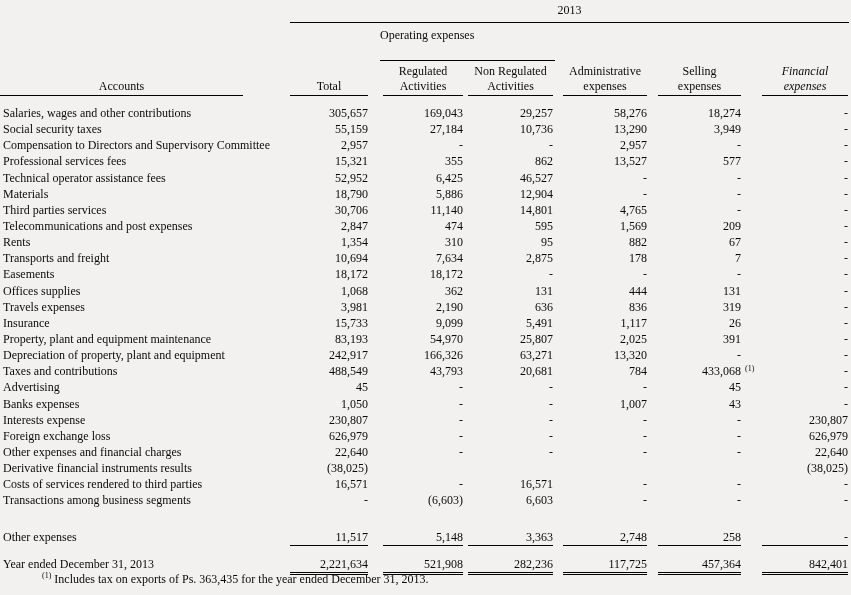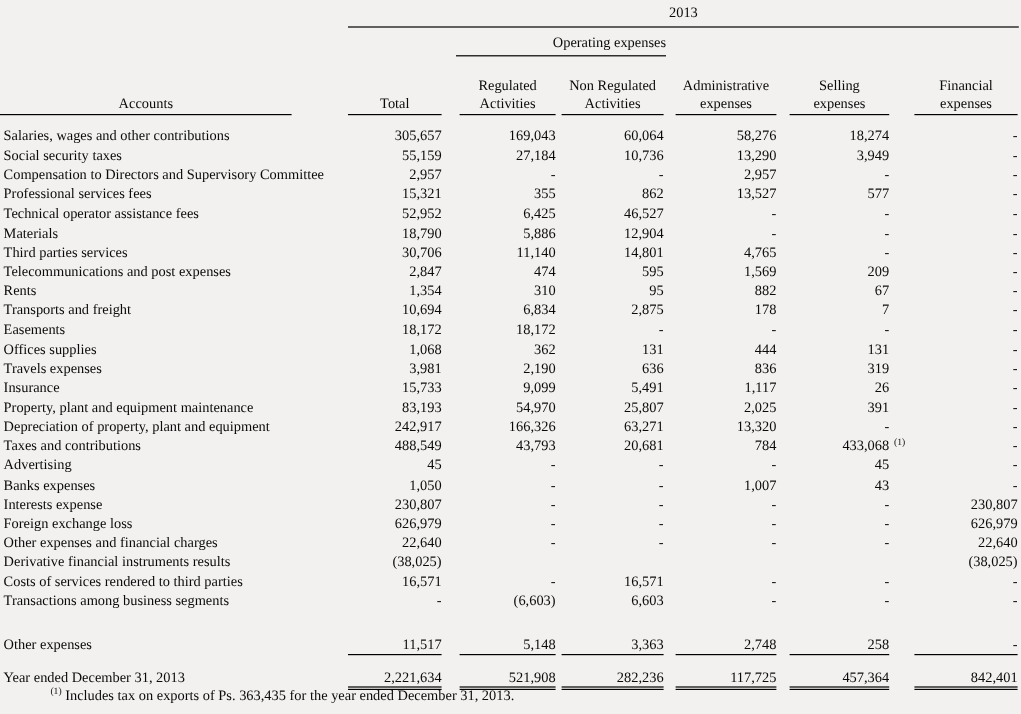--- a/index.html
+++ b/index.html
@@ -8,35 +8,35 @@
     background: #f2f1ef;
     font-family: "Liberation Serif", "DejaVu Serif", serif;
     font-size: 12px;
     color: #0a0a0a;
   }
   .page { position: relative; width: 851px; height: 595px; overflow: hidden; }
 
   
   .year-label  { position: absolute; left: 290px; top: 3px; width: 559px; text-align: center; }
   .year-rule   { position: absolute; left: 290px; top: 22px; width: 559px; border-top: 1px solid #000; }
-  .opex-label  { position: absolute; left: 380px; top: 28px; width: 175px; text-align: right;
-                 padding-bottom: 3px; border-bottom: 1px solid #000; }
+  .opex-label  { position: absolute; left: 380px; top: 28px; width: 175px; text-align: left;
+                 padding-bottom: 17px; border-bottom: 1px solid #000; }
   .colhead {
     position: absolute; top: 50px; height: 46px;
     display: flex; align-items: flex-end; justify-content: center;
     text-align: center; white-space: pre-line; line-height: 15px;
     border-bottom: 1px solid #000; padding-bottom: 1px; box-sizing: border-box;
   }
   .h-acc    { left: 0;     width: 243px; }
   .h-total  { left: 290px; width: 78px; }
   .h-reg    { left: 383px; width: 80px; }
   .h-nonreg { left: 468px; width: 85px; }
   .h-adm    { left: 563px; width: 84px; }
   .h-sell   { left: 658px; width: 83px; }
-  .h-fin    { left: 762px; width: 86px; }
+  .h-fin    { left: 762px; width: 86px; font-style: italic; }
 
   
   .rows { position: absolute; top: 105px; left: 0; width: 851px; }
   .row {
     display: grid;
     grid-template-columns: 290px 78px 15px 80px 5px 85px 10px 84px 11px 83px 21px 86px;
     height: 16.15px; line-height: 16px;
   }
   .c-acc    { grid-column: 1;  padding-left: 3px; white-space: nowrap; overflow: hidden; }
   .num      { text-align: right; white-space: nowrap; }
@@ -78,21 +78,21 @@
   <div class="colhead h-sell">Selling
 expenses</div>
   <div class="colhead h-fin">Financial
 expenses</div>
 
   <div class="rows">
       <div class="row">
         <div class="c-acc">Salaries, wages and other contributions</div>
         <div class="c-total num">305,657</div>
         <div class="c-reg num">169,043</div>
-        <div class="c-nonreg num">60,064</div>
+        <div class="c-nonreg num">29,257</div>
         <div class="c-adm num">58,276</div>
         <div class="c-sell num">18,274</div>
         <div class="c-note"></div>
         <div class="c-fin num">-</div>
       </div>
       <div class="row">
         <div class="c-acc">Social security taxes</div>
         <div class="c-total num">55,159</div>
         <div class="c-reg num">27,184</div>
         <div class="c-nonreg num">10,736</div>
@@ -167,21 +167,21 @@
         <div class="c-reg num">310</div>
         <div class="c-nonreg num">95</div>
         <div class="c-adm num">882</div>
         <div class="c-sell num">67</div>
         <div class="c-note"></div>
         <div class="c-fin num">-</div>
       </div>
       <div class="row">
         <div class="c-acc">Transports and freight</div>
         <div class="c-total num">10,694</div>
-        <div class="c-reg num">6,834</div>
+        <div class="c-reg num">7,634</div>
         <div class="c-nonreg num">2,875</div>
         <div class="c-adm num">178</div>
         <div class="c-sell num">7</div>
         <div class="c-note"></div>
         <div class="c-fin num">-</div>
       </div>
       <div class="row">
         <div class="c-acc">Easements</div>
         <div class="c-total num">18,172</div>
         <div class="c-reg num">18,172</div>

